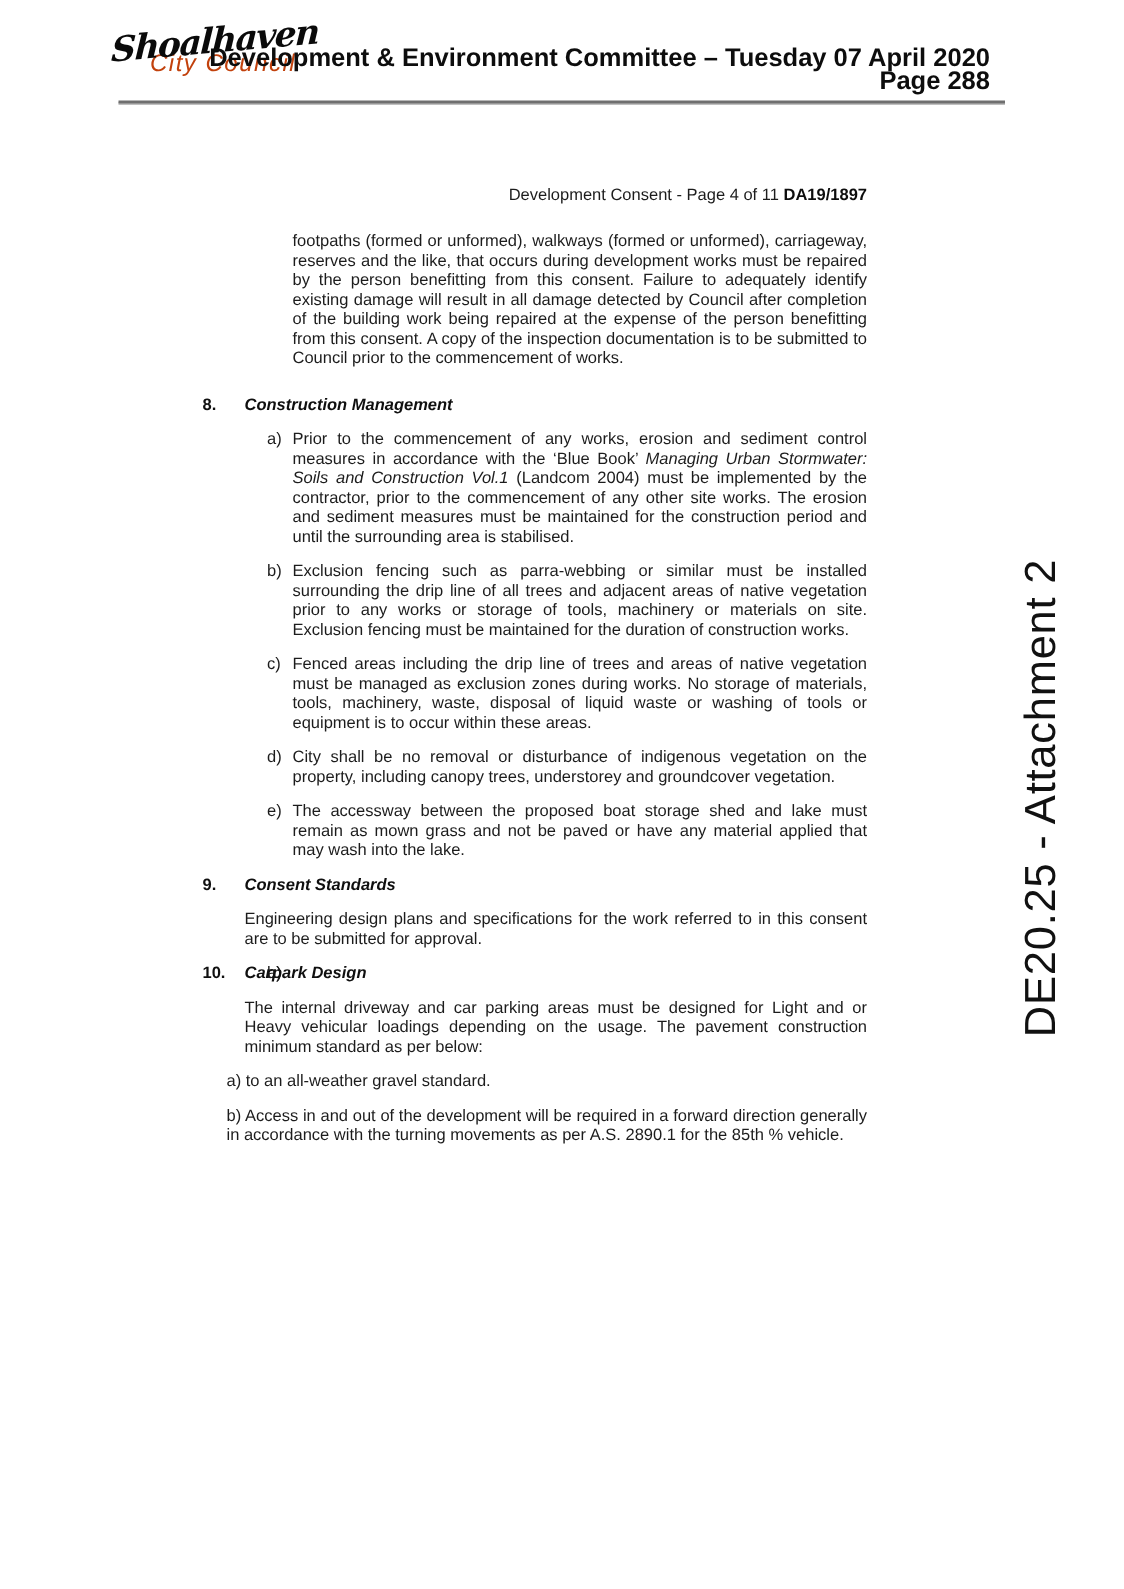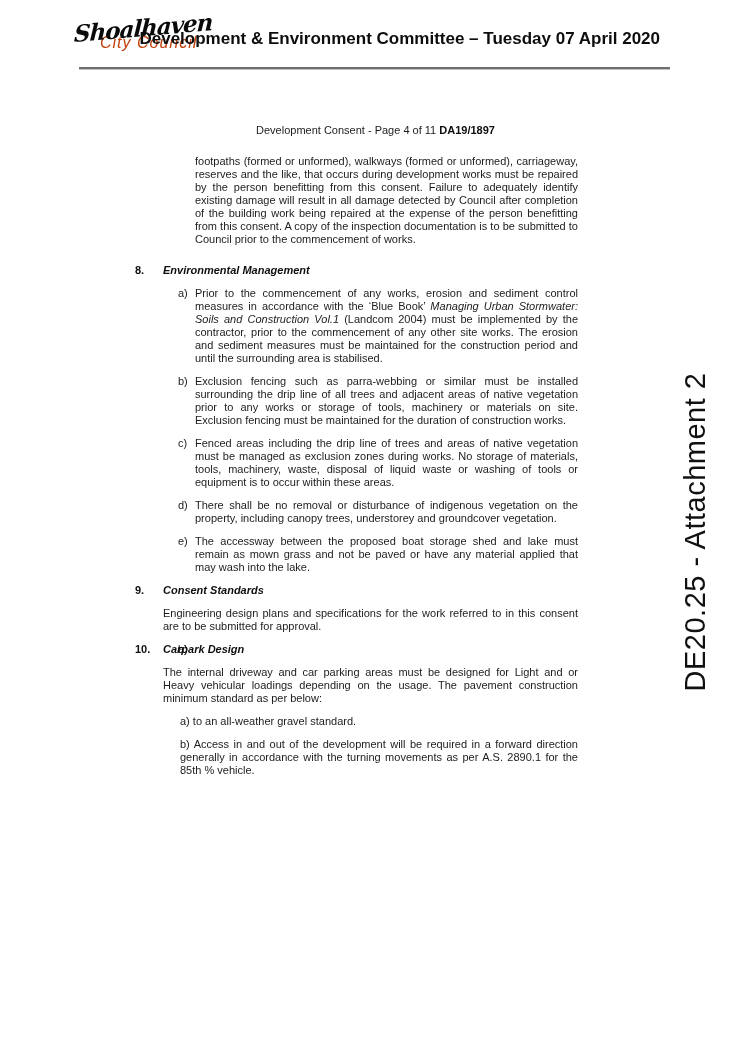--- a/index.html
+++ b/index.html
@@ -53,77 +53,78 @@
     letter-spacing:0.5px;
   }
 
   
   .content {
     position:absolute; left:135px; top:124px; width:443px;
     font-size:11px; line-height:13px;
     text-align:justify;
     color:#1c1c1c;
   }
-  .doc-ref { margin-left:25px; margin-bottom:18px; text-align:center; white-space:nowrap;padding-left:13px; }
+  .doc-ref { margin-left:25px; margin-bottom:18px; text-align:right; white-space:nowrap;padding-left:13px; }
   .doc-ref b { color:#0d0d0d; }
   .intro-par { margin-left:60px; margin-bottom:18px; }
   .sec-head {
     position:relative; padding-left:28px; margin-bottom:10px;
     font-weight:700; font-style:italic; text-align:left; color:#0f0f0f;
   }
   .sec-num { position:absolute; left:0; font-style:normal; }
   .sec-intro { margin-left:28px; margin-bottom:10px; }
   .item { position:relative; padding-left:60px; margin-bottom:10px; }
   .item .marker { position:absolute; left:43px; }
-  .plain-item { margin-left:45px; margin-bottom:10px; }
+  .plain-item { margin-left:16px; margin-bottom:10px; }
   .it { font-style:italic; }
 </style>
 </head>
 <body>
 
 <div class="page">
 
   <div class="logo">
     <span class="logo-name">Shoalhaven</span>
     <span class="logo-sub">City Council</span>
   </div>
   <div class="header-title">
     <div>Development &amp; Environment Committee – Tuesday 07 April 2020</div>
+    <div>Page 288</div>
   </div>
   <div class="header-rule"></div>
 
   <div class="attachment-label">DE20.25 - Attachment 2</div>
 
   <div class="content">
 
     <div class="doc-ref">
       <span>Development Consent - Page 4 of 11 </span><b>DA19/1897</b>
     </div>
 
     <div class="intro-par">footpaths (formed or unformed), walkways (formed or unformed), carriageway, reserves and the like, that occurs during development works must be repaired by the person benefitting from this consent. Failure to adequately identify existing damage will result in all damage detected by Council after completion of the building work being repaired at the expense of the person benefitting from this consent. A copy of the inspection documentation is to be submitted to Council prior to the commencement of works.</div>
 
     <div class="sec-head">
       <span class="sec-num">8.</span>
-      <span>Environmental Management</span>
+      <span>Construction Management</span>
     </div>
     <div class="item">
       <span class="marker">a)</span>
       <span>Prior to the commencement of any works, erosion and sediment control measures in accordance with the ‘Blue Book’ </span><span class="it">Managing Urban Stormwater: Soils and Construction Vol.1</span><span> (Landcom 2004) must be implemented by the contractor, prior to the commencement of any other site works. The erosion and sediment measures must be maintained for the construction period and until the surrounding area is stabilised.</span>
     </div>
     <div class="item">
       <span class="marker">b)</span>
       <span>Exclusion fencing such as parra-webbing or similar must be installed surrounding the drip line of all trees and adjacent areas of native vegetation prior to any works or storage of tools, machinery or materials on site.  Exclusion fencing must be maintained for the duration of construction works.</span>
     </div>
     <div class="item">
       <span class="marker">c)</span>
       <span>Fenced areas including the drip line of trees and areas of native vegetation must be managed as exclusion zones during works.  No storage of materials, tools, machinery, waste, disposal of liquid waste or washing of tools or equipment is to occur within these areas.</span>
     </div>
     <div class="item">
       <span class="marker">d)</span>
-      <span>There shall be no removal or disturbance of indigenous vegetation on the property, including canopy trees, understorey and groundcover vegetation.</span>
+      <span>City shall be no removal or disturbance of indigenous vegetation on the property, including canopy trees, understorey and groundcover vegetation.</span>
     </div>
     <div class="item">
       <span class="marker">e)</span>
       <span>The accessway between the proposed boat storage shed and lake must remain as mown grass and not be paved or have any material applied that may wash into the lake.</span>
     </div>
 
     <div class="sec-head">
       <span class="sec-num">9.</span>
       <span>Consent Standards</span>
     </div>

